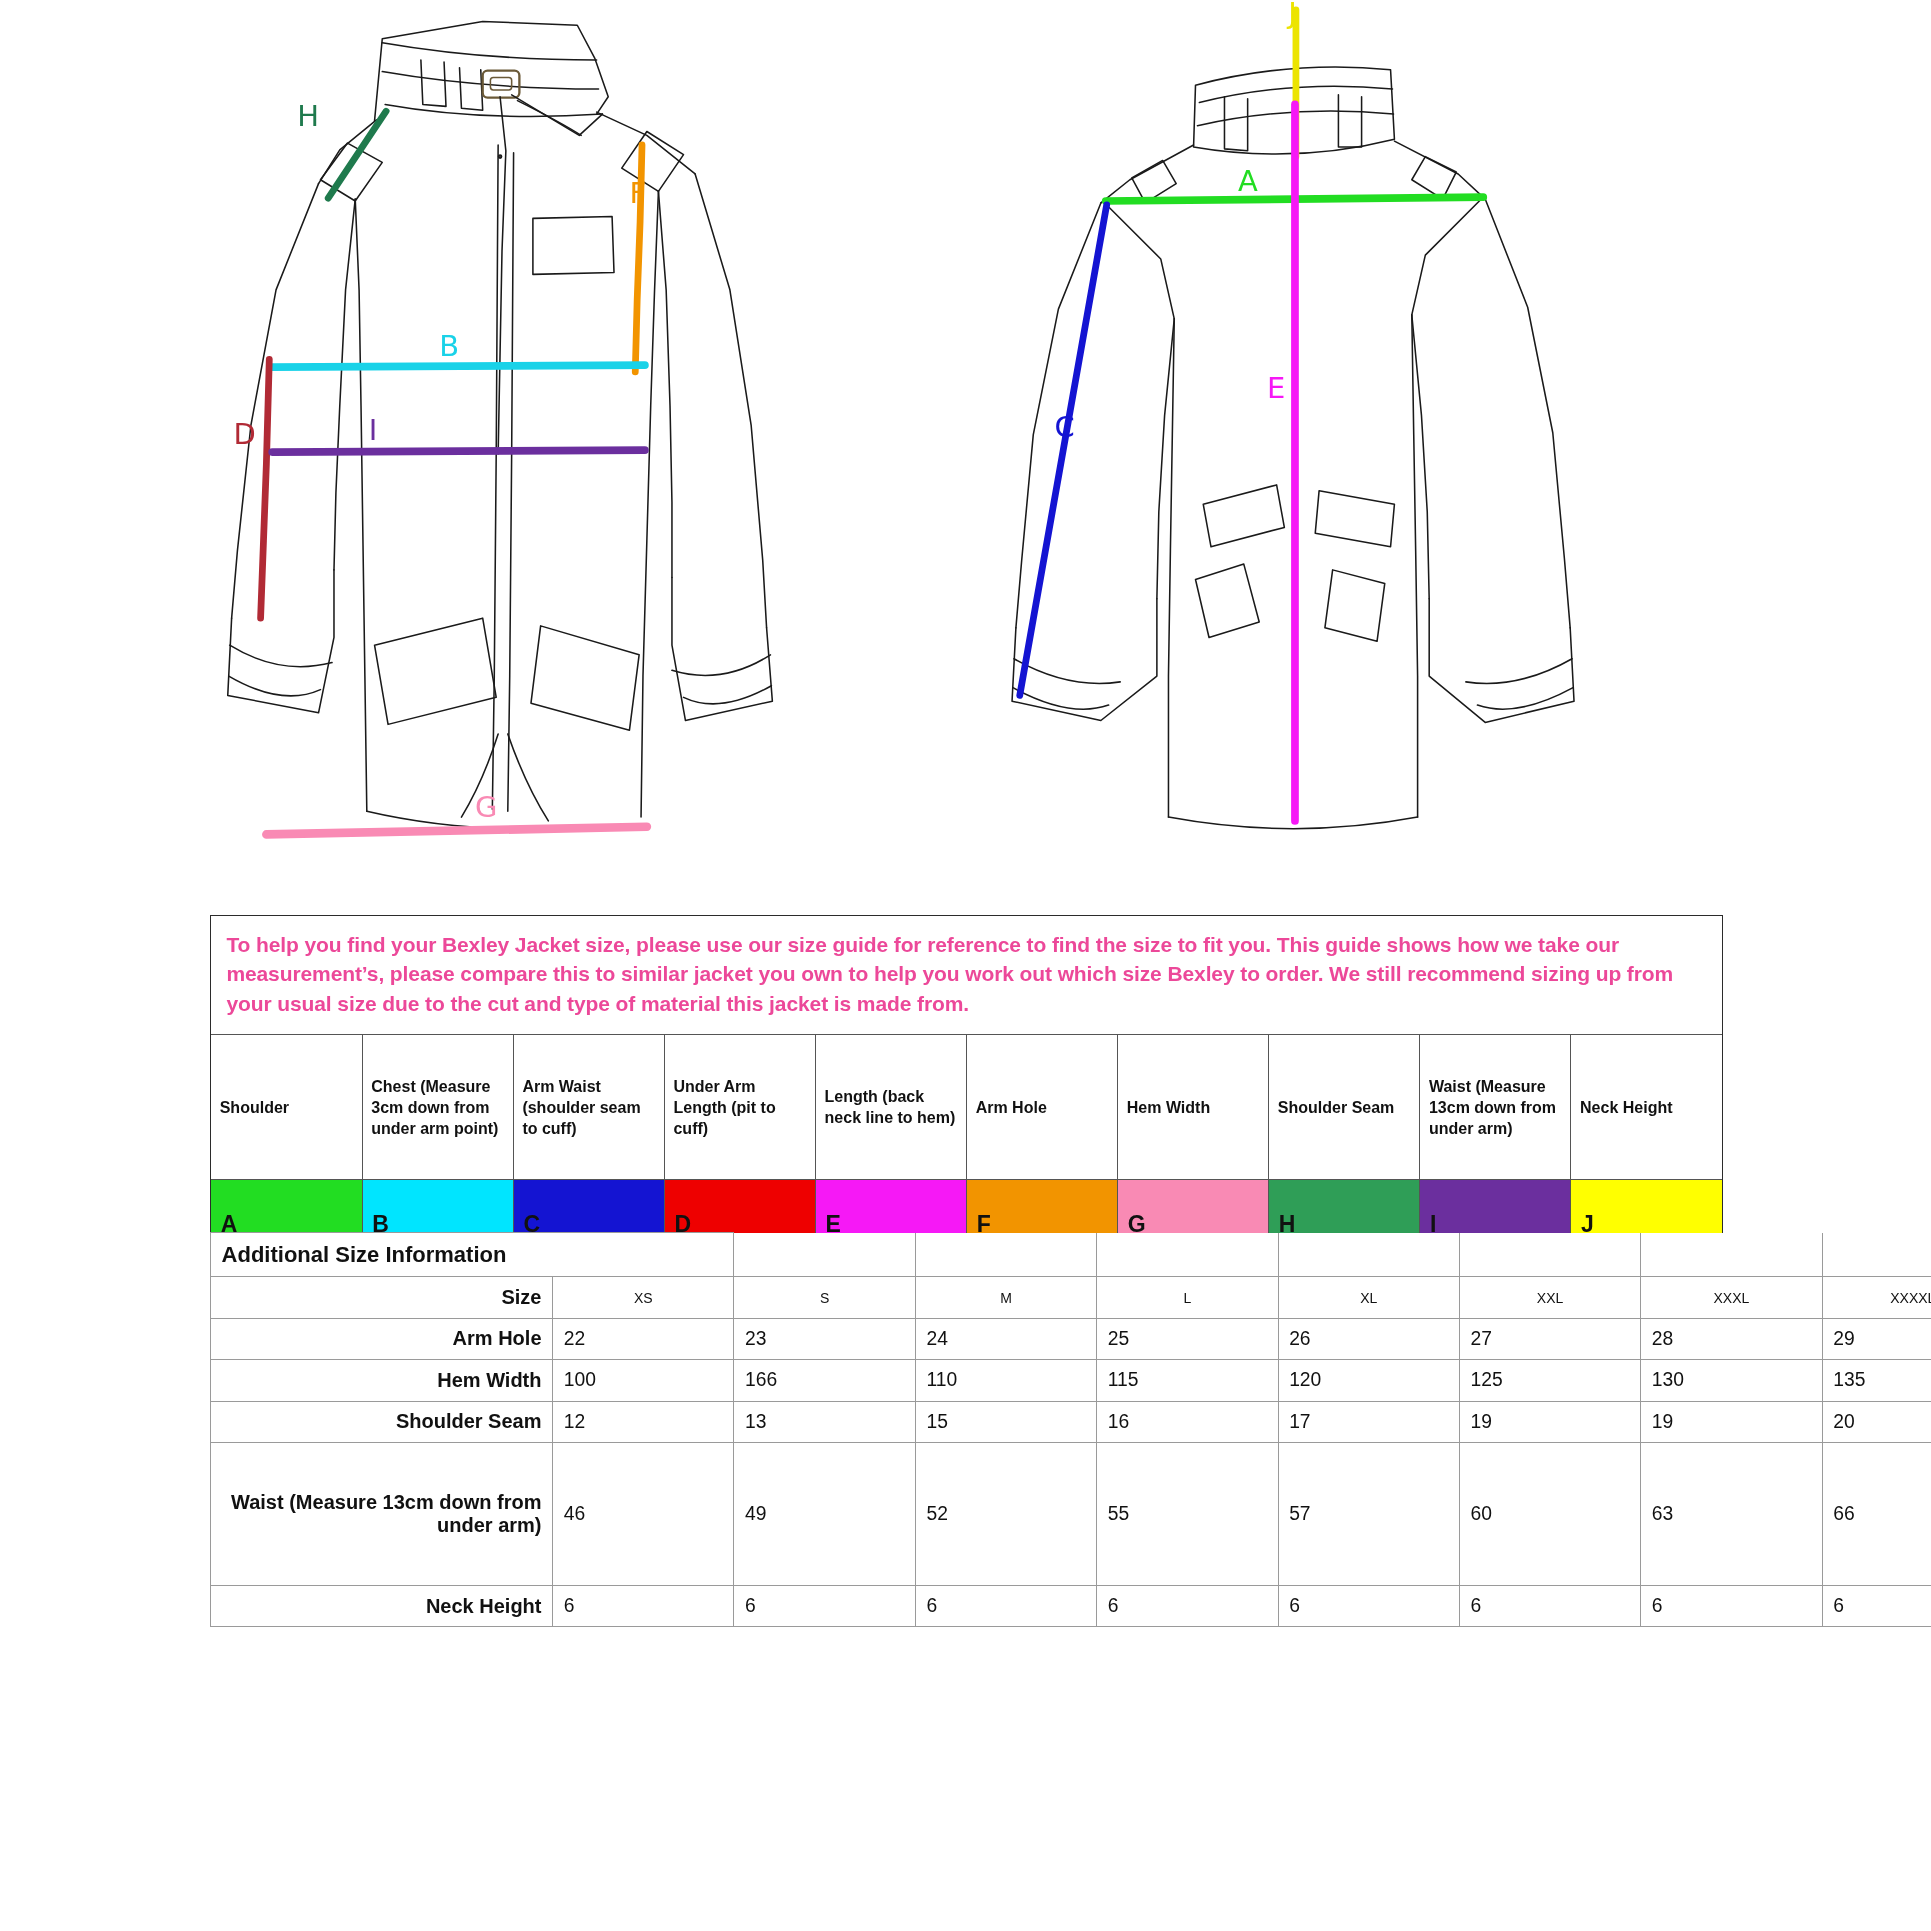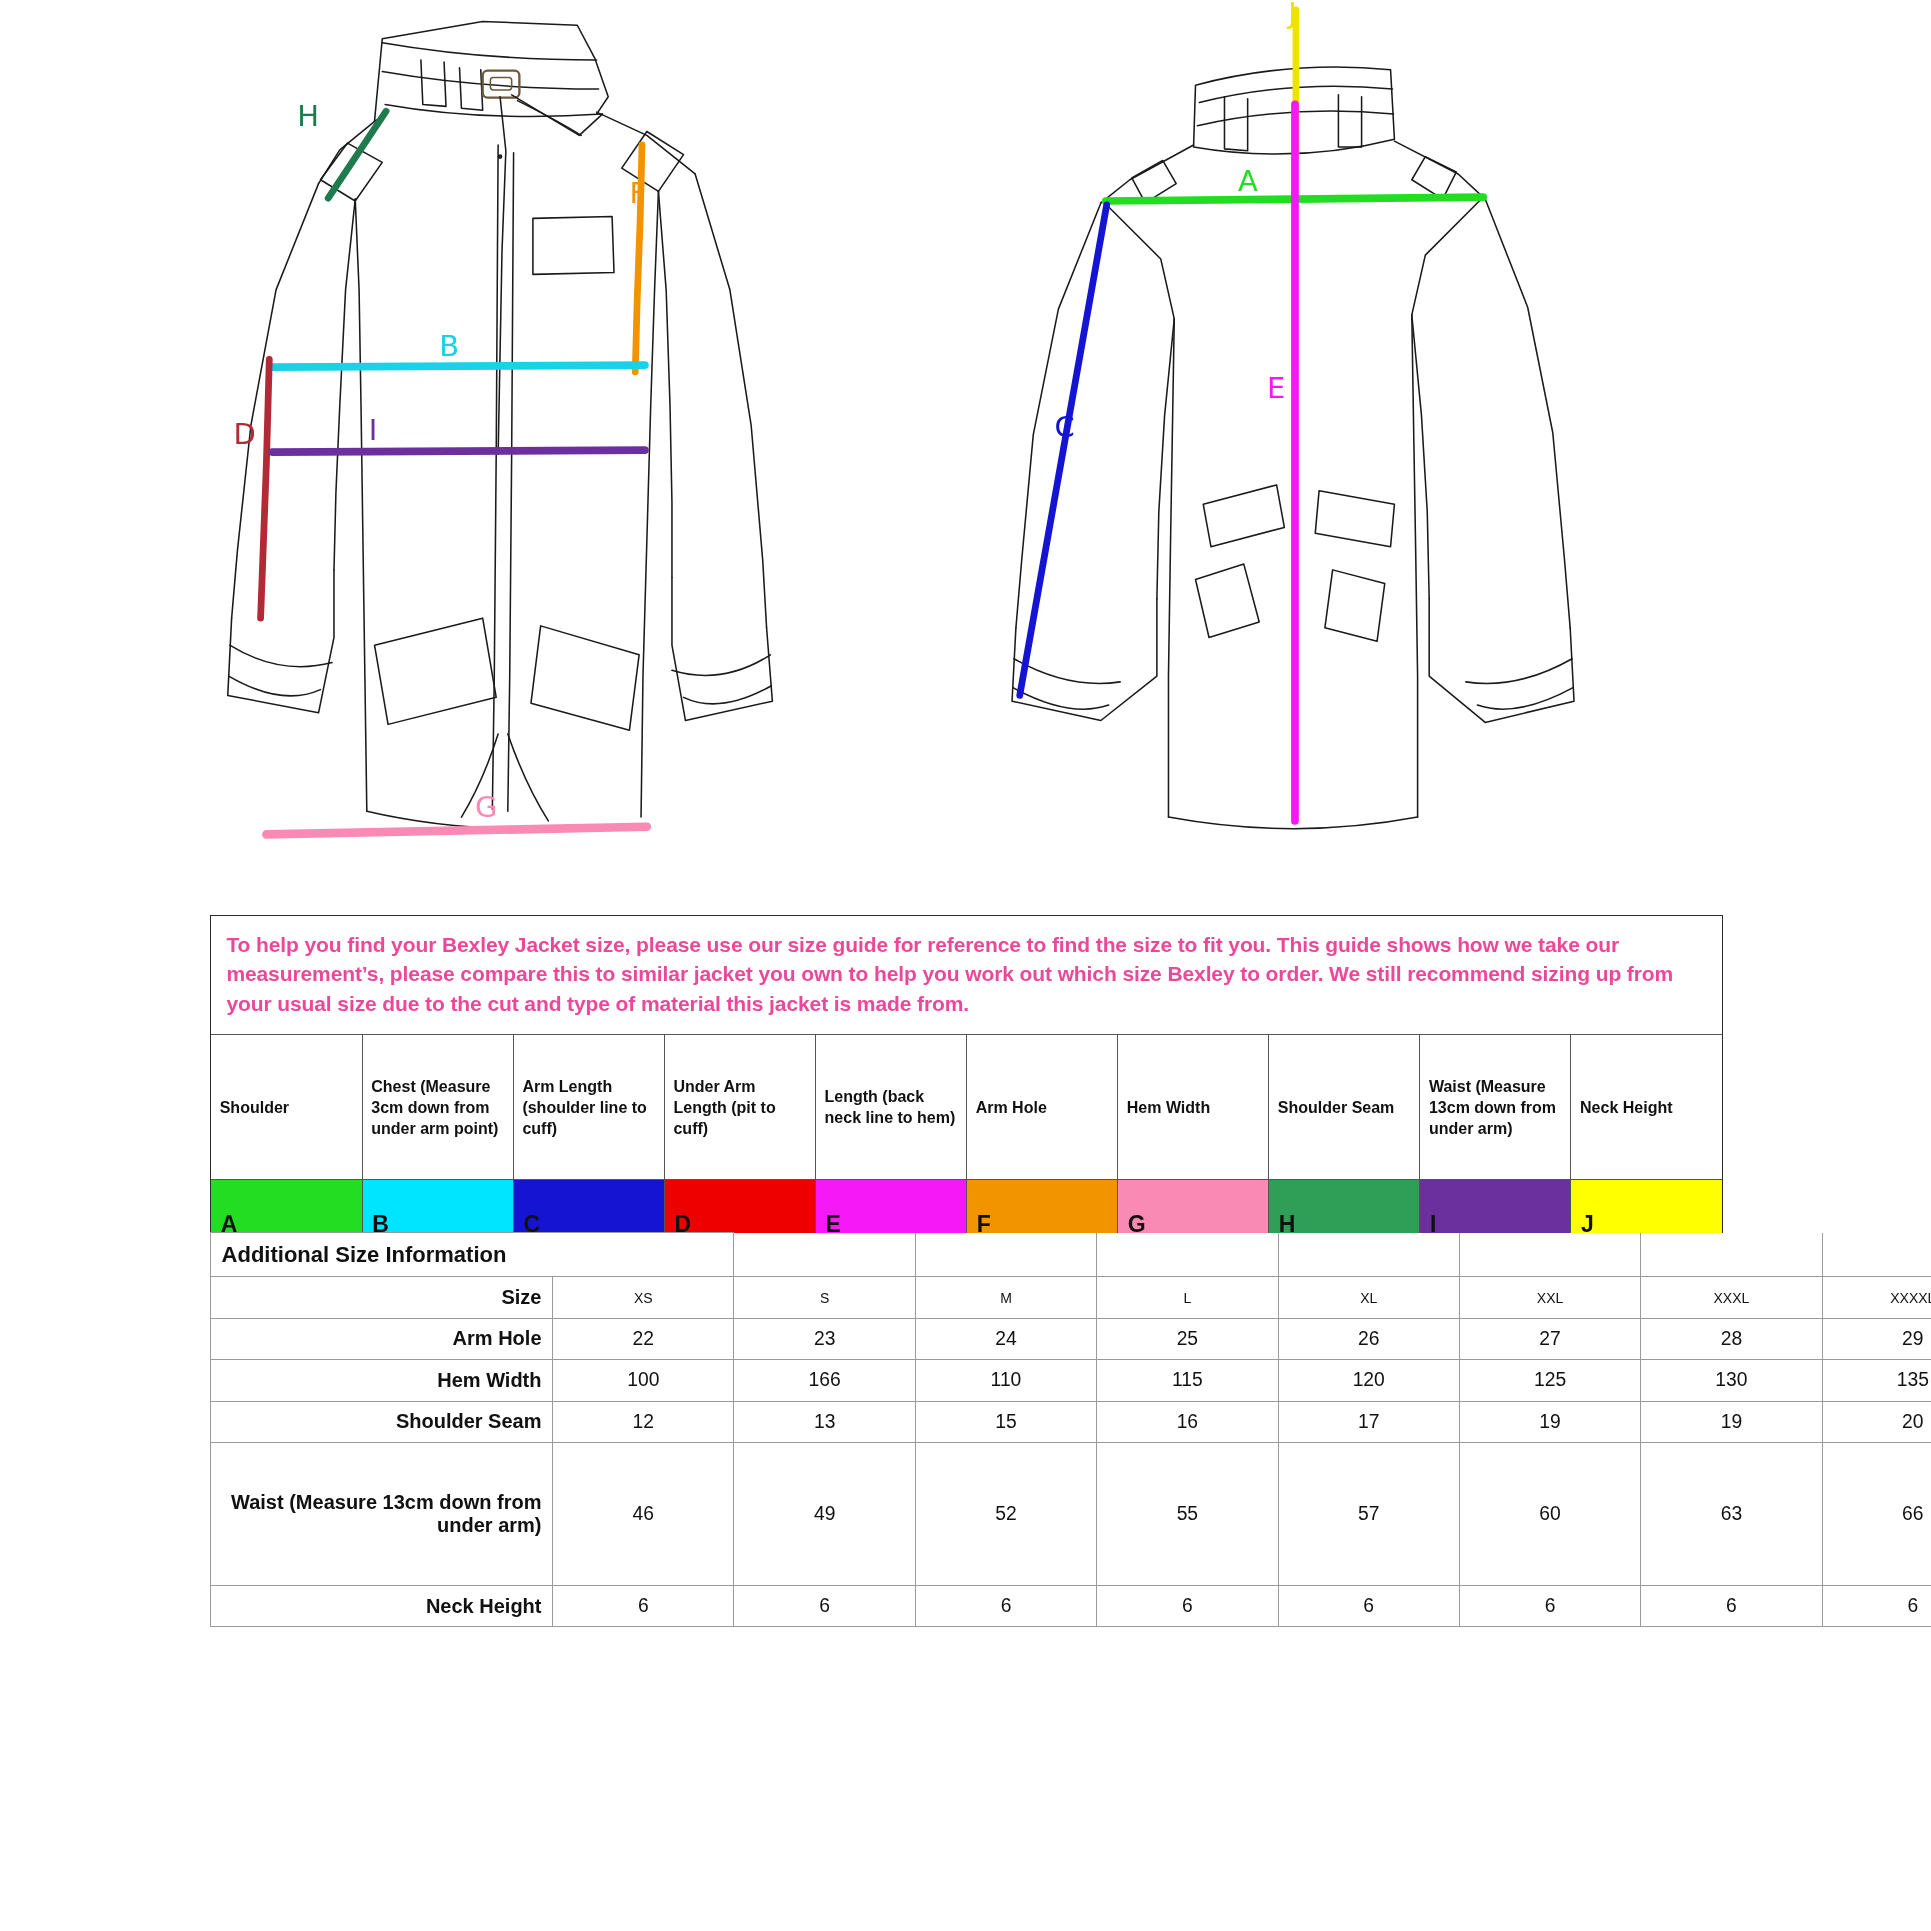--- a/index.html
+++ b/index.html
@@ -115,21 +115,21 @@
     font-weight: bold;
     font-size: 20px;
     text-align: right;
   }
   table.addl .title-cell {
     font-weight: bold;
     font-size: 22px;
     border-right: 1px solid #9a9a9a;
   }
   table.addl .num {
-    text-align: center;
+    text-align: left;
     font-size: 19.3px;
   }
   table.addl .sizehdr {
     text-align: center;
     font-weight: normal;
     font-size: 14px;
   }
   table.addl tr.title-row td.spacer {
     border-left: none;
     border-top: none;
@@ -283,21 +283,21 @@
   </div>
 
   <div class="guide-box">
     <div class="guide-intro">To help you find your Bexley Jacket size, please use our size guide for reference to find the size to fit you. This guide shows how we take our measurement’s, please compare this to similar jacket you own to help you work out which size Bexley to order. We still recommend sizing up from your usual size due to the cut and type of material this jacket is made from.</div>
 
     <table class="meas">
       <tbody>
           <tr>
         <th>Shoulder</th>
         <th>Chest (Measure 3cm down from under arm point)</th>
-        <th>Arm Length (shoulder line to cuff)</th>
+        <th>Arm Waist (shoulder seam to cuff)</th>
         <th>Under Arm Length (pit to cuff)</th>
         <th>Length (back neck line to hem)</th>
         <th>Arm Hole</th>
         <th>Hem Width</th>
         <th>Shoulder Seam</th>
         <th>Waist (Measure 13cm down from under arm)</th>
         <th>Neck Height</th>
       </tr>
       <tr class="swatch-row">
         <td class="swatch" style="background: rgb(34, 221, 34);">A</td>

